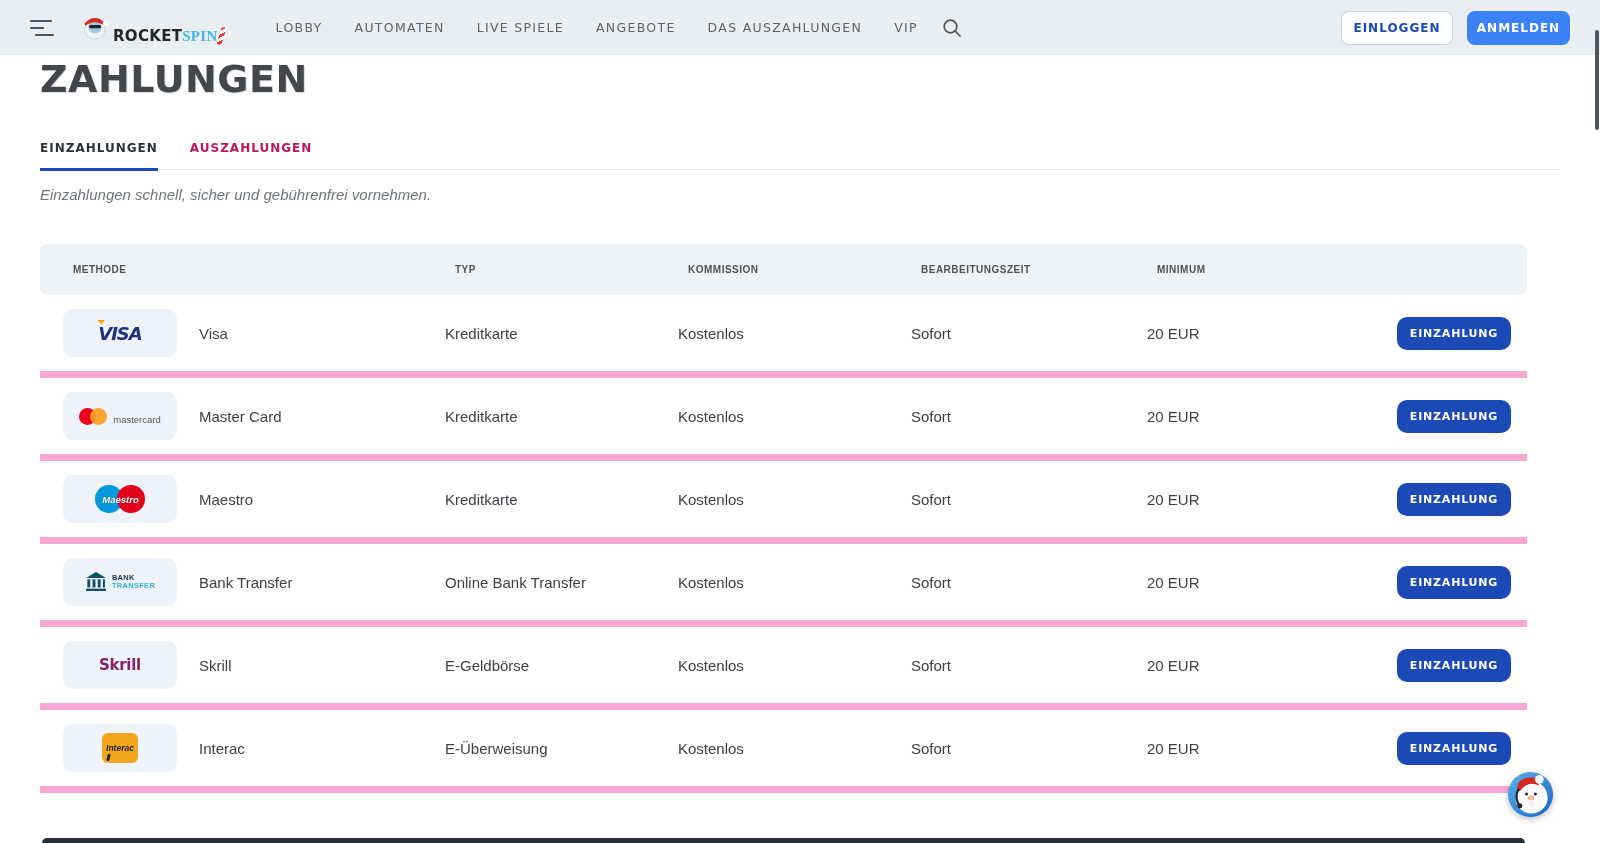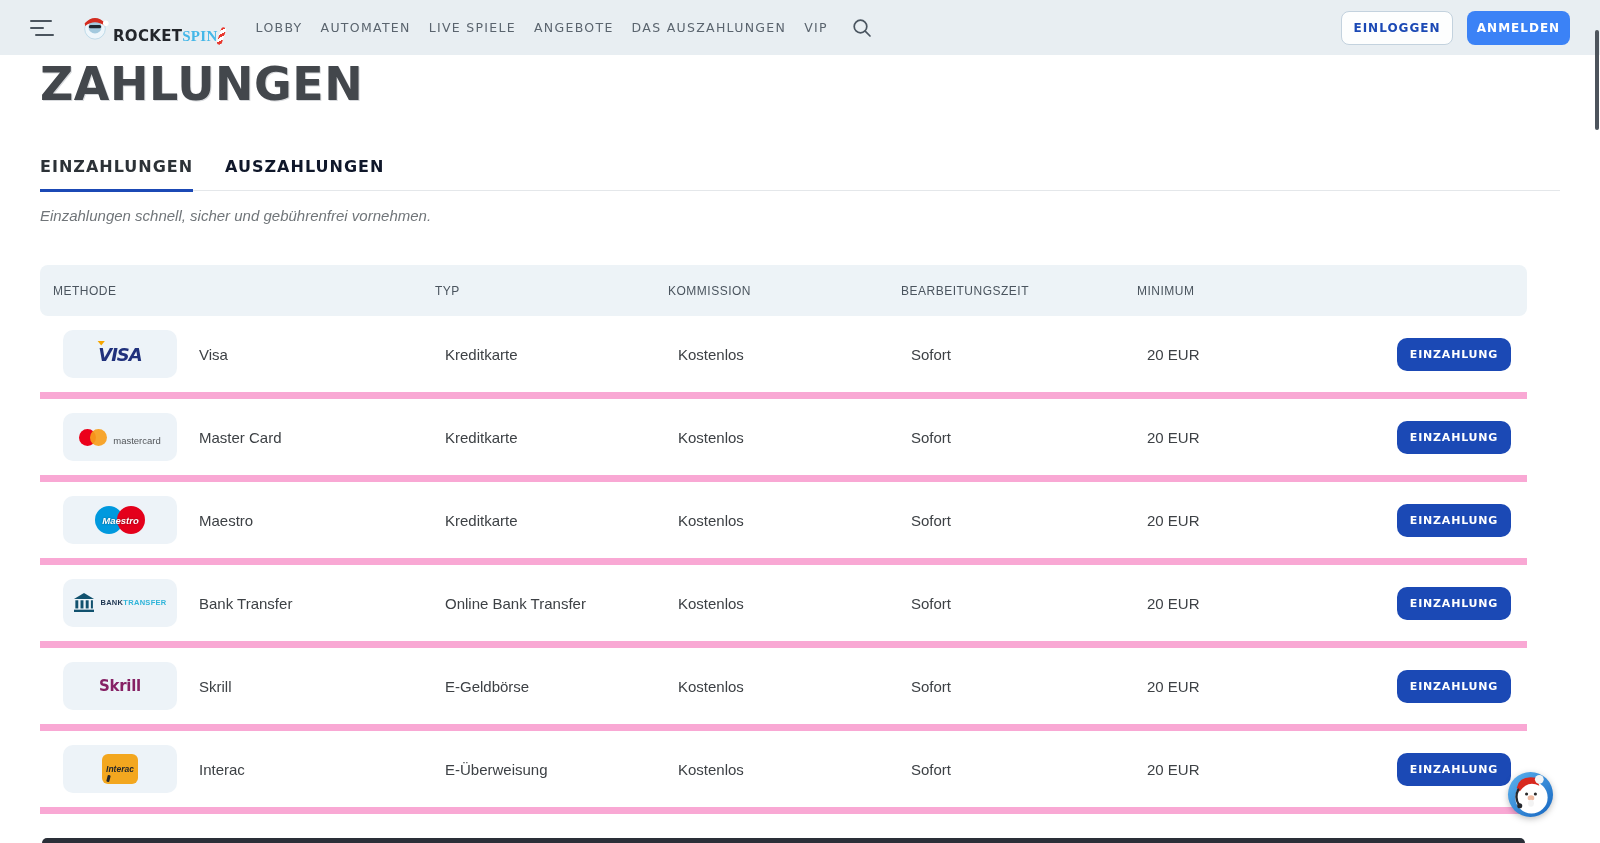--- a/index.html
+++ b/index.html
@@ -18,53 +18,53 @@
 
   .brand { margin-left:26px; display:flex; align-items:flex-end; text-decoration:none; cursor:pointer; }
   .brand-rocket { font-family:"DejaVu Sans", sans-serif; font-weight:bold; font-size:15px;
     color:#23262b; letter-spacing:.3px; margin-left:3px; }
   .brand-spin { font-family:Liberation Serif, serif; font-weight:bold; font-size:15px;
     color:#45b7e8; letter-spacing:.3px; }
   .candy { width:5px; height:18px; margin-left:1px; transform:rotate(18deg);
     background:repeating-linear-gradient(135deg,#e8392f 0 3px,#fff 3px 6px);
     border-radius:3px; }
 
-  .mainnav { margin-left:32px; display:flex; align-items:center; gap:18px; }
+  .mainnav { margin-left:52px; display:flex; align-items:center; gap:32px; }
   .nav-item { font-family:"DejaVu Sans", sans-serif; font-size:12.5px; color:#5a646e;
     letter-spacing:1.3px; cursor:pointer; white-space:nowrap; }
   .search-btn { background:none; border:none; margin-left:24px; cursor:pointer; display:flex; }
 
   .auth { margin-left:auto; margin-right:30px; display:flex; gap:14px; }
   .btn-login { width:112px; height:34px; background:#fdfefe; color:#1b49b5;
     border:1px solid #c3d2de; border-radius:8px; font-family:"DejaVu Sans", sans-serif;
     font-size:12px; font-weight:bold; letter-spacing:1px; cursor:pointer; }
   .btn-register { width:103px; height:34px; background:#3b82f6; color:#fff;
     border:none; border-radius:8px; font-family:"DejaVu Sans", sans-serif;
     font-size:12px; font-weight:bold; letter-spacing:1px; cursor:pointer; }
 
   
   .content { position:absolute; top:55px; left:0; width:1600px; padding-left:40px; }
-  .page-title { font-family:"DejaVu Sans", sans-serif; font-weight:bold; font-size:46px;
+  .page-title { font-family:"DejaVu Sans", sans-serif; font-weight:bold; font-size:38px;
     color:#43474c; letter-spacing:.5px; margin-top:2px; text-shadow:1px 1px 0 #d8dadd; }
 
   .tabs { margin-top:40px; width:1520px; border-bottom:1px solid #e4e7ea;
     display:flex; gap:32px; }
-  .tab { font-family:"DejaVu Sans", sans-serif; font-size:16px; font-weight:bold;
-    letter-spacing:1px; padding-bottom:13px; cursor:pointer;margin-top:6px; }
+  .tab { font-family:"DejaVu Sans", sans-serif; font-size:12px; font-weight:bold;
+    letter-spacing:1px; padding-bottom:13px; cursor:pointer; }
   .tab.active { color:#2c3237; border-bottom:3px solid #1b49b5; margin-bottom:-2px; }
-  .tab.inactive { color:#0f172a; }
+  .tab.inactive { color:#be185d; }
 
   .subtitle { margin-top:16px; font-size:15px; color:#707579;font-style:italic; }
 
   
   .paytable { margin-top:41px; width:1487px; }
   .thead { height:51px; background:#edf3f7; border-radius:8px; display:grid; align-items:center;
     grid-template-columns:382px 233px 233px 236px 211px 1fr;
-    padding-left:13px; padding-right:16px;
-    font-size:12px; font-weight:normal; color:#4a545e; letter-spacing:.5px; }
+    padding-left:33px; padding-right:16px;
+    font-size:10px; font-weight:bold; color:#4a545e; letter-spacing:.5px; }
   .trow { height:83px; border-bottom:7px solid #f9a8d4; display:grid; align-items:center;
     grid-template-columns:382px 233px 233px 236px 211px 1fr;
     padding-left:23px; padding-right:16px; font-size:15px; color:#3d4145; }
   .method-cell { display:flex; align-items:center; }
   .logo-tile { width:114px; height:48px; background:#edf3f8; border-radius:10px;
     display:flex; align-items:center; justify-content:center; flex:none; }
   .method-name { margin-left:22px; }
   .btn-deposit { justify-self:end; width:114px; height:33px; background:#1b49b5; color:#fff;
     border:none; border-radius:10px; font-family:"DejaVu Sans", sans-serif; font-size:11px;
     font-weight:bold; letter-spacing:.8px; cursor:pointer; }
@@ -84,21 +84,21 @@
 
   .maestro-logo { position:relative; width:50px; height:28px; }
   .maestro-logo i { position:absolute; top:0; width:28px; height:28px; border-radius:50%; }
   .ms-blue { left:0; background:#0099de; }
   .ms-red { left:22px; background:#e4001b; }
   .maestro-text { position:absolute; top:9px; left:1px; width:49px; text-align:center;
     font-size:9.5px; font-weight:bold; font-style:italic; color:#fff;
     text-shadow:0 0 2px rgba(0,0,0,.45); }
 
   .bank-logo { display:flex; align-items:center; gap:5px; }
-  .bank-texts { display:flex; flex-direction:row; line-height:1.05; }
+  .bank-texts { display:flex; flex-direction:column; line-height:1.05; }
   .bank-line1 { font-size:7.5px; font-weight:bold; color:#1d3550; letter-spacing:.3px; }
   .bank-line2 { font-size:7.5px; font-weight:bold; color:#2fb4d9; letter-spacing:.3px; }
 
   .skrill-logo { font-family:"DejaVu Sans", sans-serif; font-weight:bold; font-size:15px;
     color:#862165; letter-spacing:-.3px; }
 
   .interac-logo { position:relative; width:36px; height:30px; background:#f3a71f;
     border-radius:6px; display:flex; align-items:center; justify-content:center; }
   .interac-text { font-size:8.5px; font-weight:bold; font-style:italic; color:#24262a; }
   .interac-hand { position:absolute; left:5px; bottom:2px; width:3px; height:7px;

